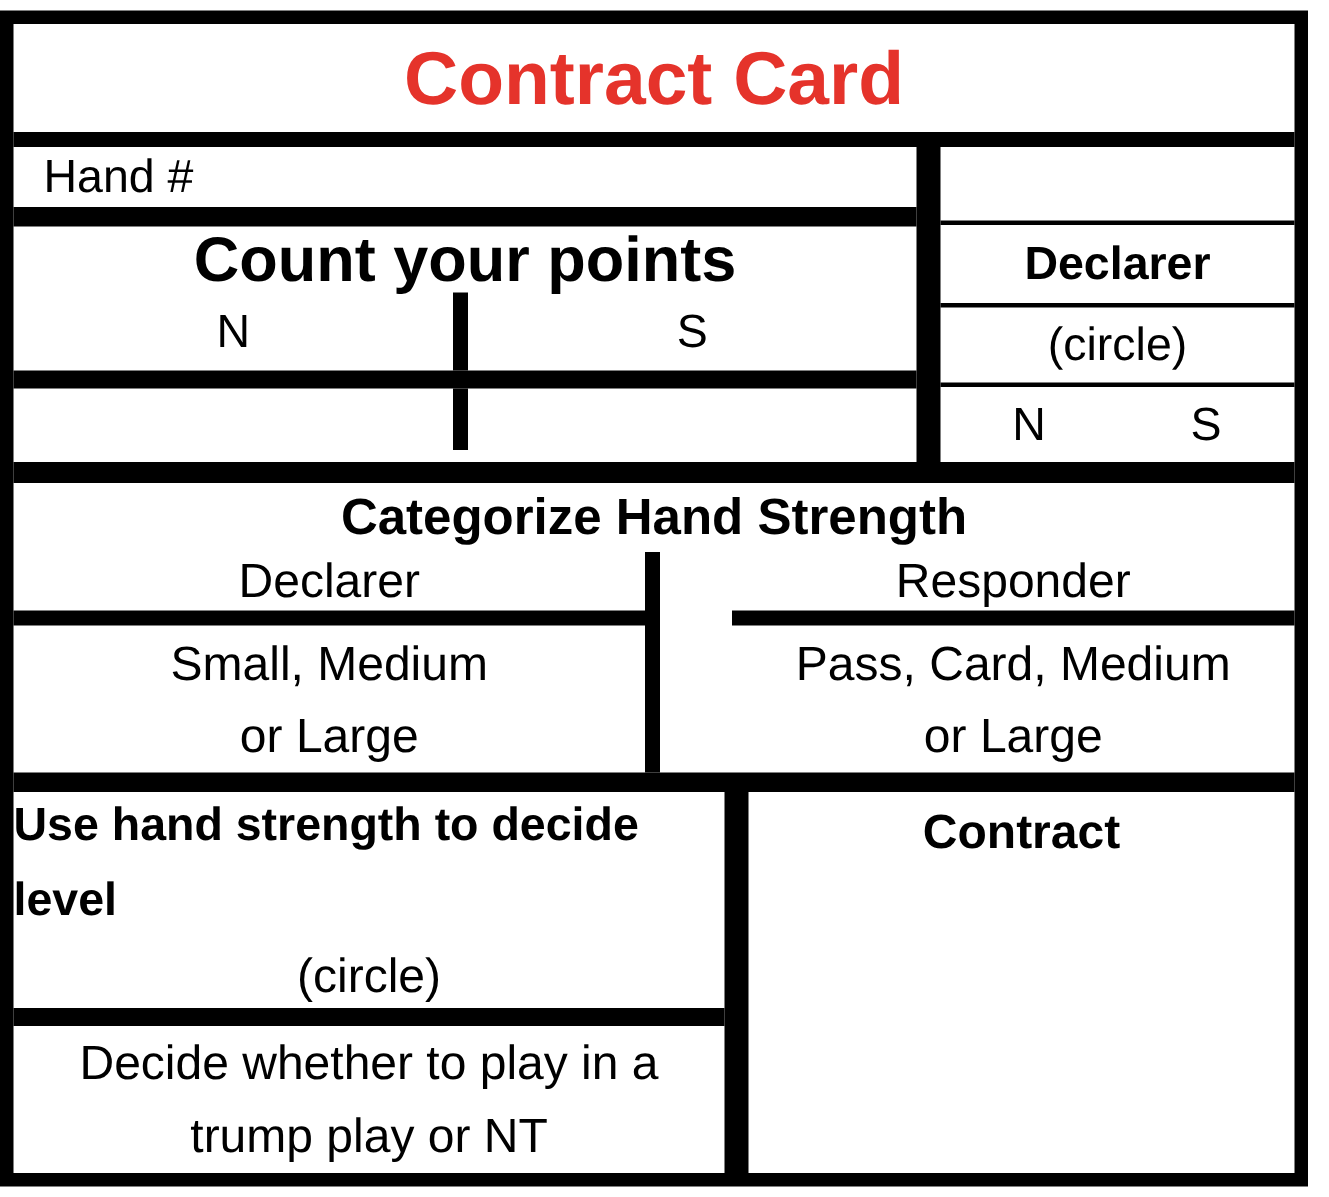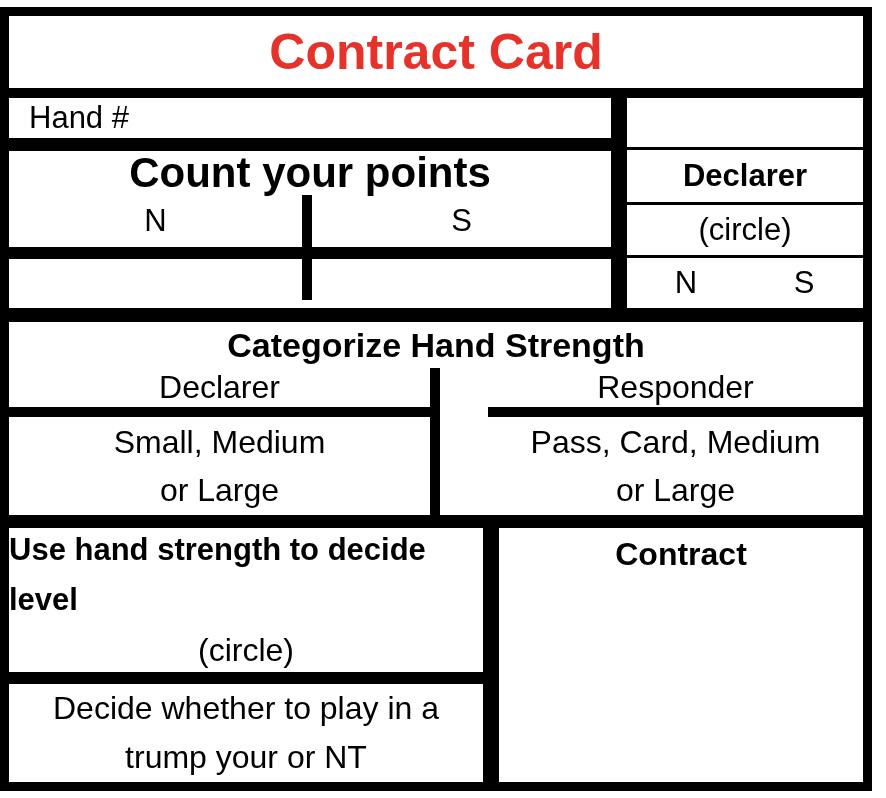--- a/index.html
+++ b/index.html
@@ -203,21 +203,21 @@
   </div>
 
   <div class="band-bottom">
     <div class="bb-left">
       <div class="level-cell">
         <span class="level-title">Use hand strength to decide level</span>
         <span>(circle)</span>
       </div>
       <div class="decide-cell">
         <span>Decide whether to play in a</span>
-        <span>trump your or NT</span>
+        <span>trump play or NT</span>
       </div>
     </div>
     <div class="bb-right">
       <div class="contract-cell">Contract</div>
     </div>
   </div>
 
 </div>
 
 </body></html>

